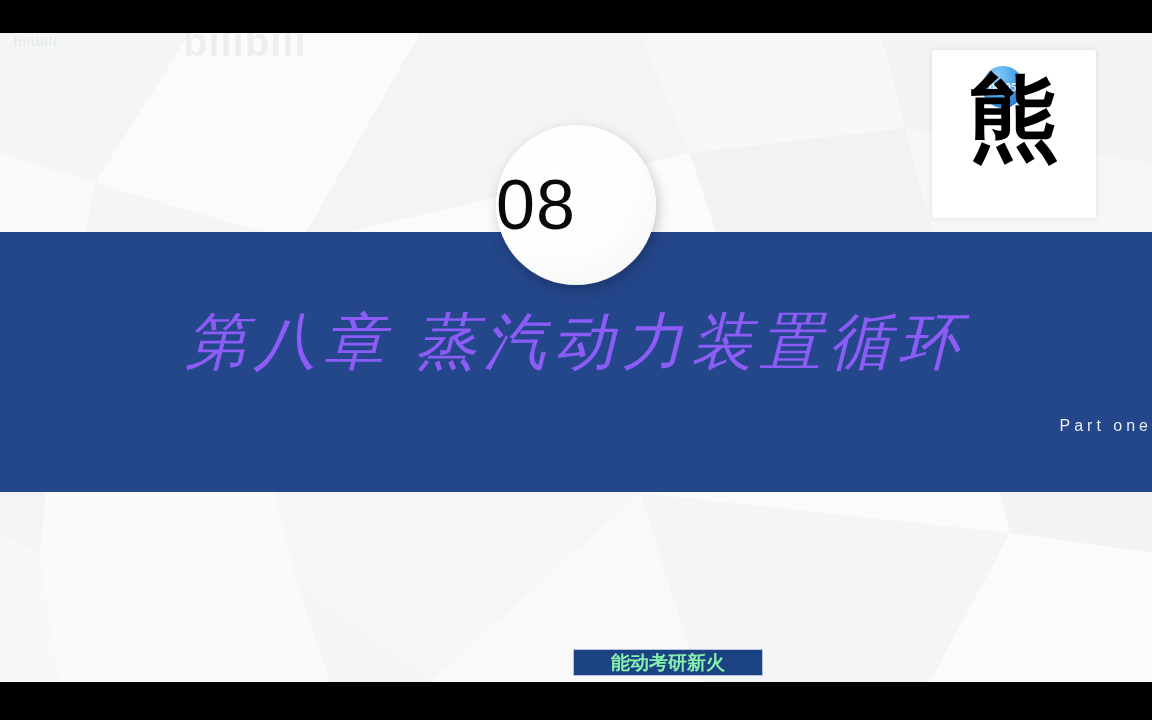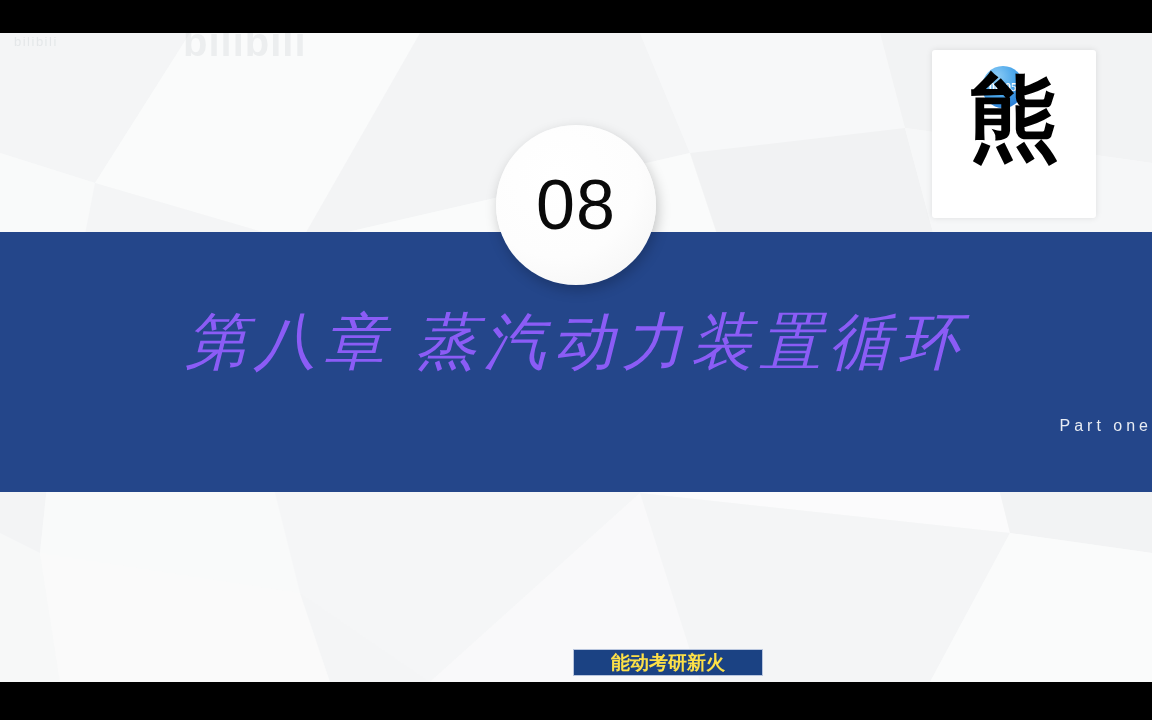--- a/index.html
+++ b/index.html
@@ -124,21 +124,20 @@
     left: 496px;
     top: 92px;
     width: 160px;
     height: 160px;
     border-radius: 50%;
     background: radial-gradient(circle at 38% 32%, #ffffff 0%, #fdfdfd 55%, #f2f2f2 100%);
     box-shadow: 2px 5px 13px rgba(0, 0, 0, 0.22);
     z-index: 30;
     display: flex;
     align-items: center;
-    justify-content: center;
   }
   #number-badge-text {
     color: #0a0a0a;
     font-size: 70px;
     font-weight: 400;
     letter-spacing: 1px;
     line-height: 1;
     font-family: "Liberation Sans", sans-serif;
   }
 
@@ -198,21 +197,21 @@
     height: 27px;
     background: #1b4283;
     border: 1px solid #b9c6de;
     box-sizing: border-box;
     display: flex;
     align-items: center;
     justify-content: center;
     z-index: 50;
   }
   #channel-tag-text {
-    color: #fde047;
+    color: #86efac;
     font-size: 19px;
     font-weight: 700;
     letter-spacing: 0px;
     line-height: 1;
     font-family: "DejaVu Sans", sans-serif;
   }
 </style>
 </head>
 <body>
 

